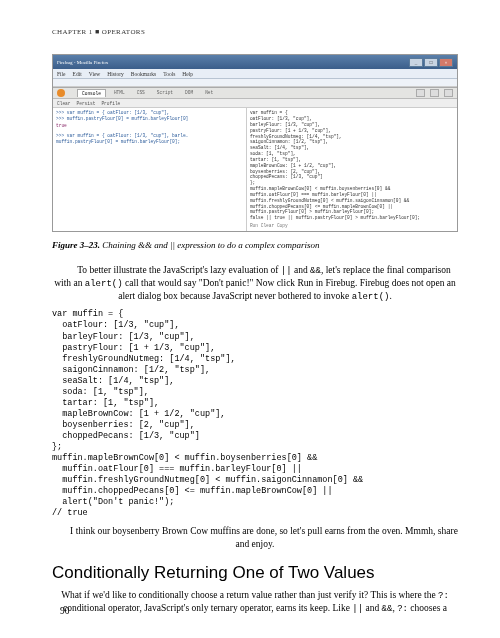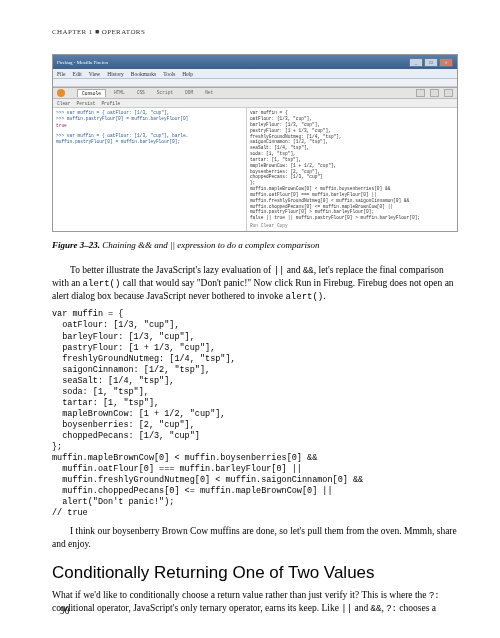--- a/index.html
+++ b/index.html
@@ -118,20 +118,21 @@
     font-style: italic;
     font-size: 9px;
     margin-bottom: 14px;
   }
   .figure-caption .bold { font-weight: bold; }
   .para {
     font-size: 9.5px;
     line-height: 1.35;
     text-indent: 18px;
     margin-bottom: 6px;
+    text-align: center;
   }
   .para .code { font-family: 'Courier New', monospace; font-size: 9px; }
   .codeblock {
     font-family: 'Courier New', monospace;
     font-size: 8.5px;
     line-height: 1.3;
     white-space: pre;
     margin: 4px 0 6px 0;
     color: #000;
   }
@@ -246,19 +247,19 @@
   boysenberries: [2, "cup"],
   choppedPecans: [1/3, "cup"]
 };
 muffin.mapleBrownCow[0] &lt; muffin.boysenberries[0] &amp;&amp;
   muffin.oatFlour[0] === muffin.barleyFlour[0] ||
   muffin.freshlyGroundNutmeg[0] &lt; muffin.saigonCinnamon[0] &amp;&amp;
   muffin.choppedPecans[0] &lt;= muffin.mapleBrownCow[0] ||
   alert("Don't panic!");
 // true</div>
 
-<div class="para">I think our boysenberry Brown Cow muffins are done, so let's pull them from the oven. Mmmh, share and enjoy.</div>
+<div class="para">I think our boysenberry Brown Cow muffins are done, so let's pull earns from the oven. Mmmh, share and enjoy.</div>
 
 <h2 class="section">Conditionally Returning One of Two Values</h2>
 
 <div class="para" style="text-indent:0"><span>What if we'd like to conditionally choose a return value rather than just verify it? This is where the </span><span class="code">?:</span><span> conditional operator, JavaScript's only ternary operator, earns its keep. Like </span><span class="code">||</span><span> and </span><span class="code">&amp;&amp;</span><span>, </span><span class="code">?:</span><span> chooses a</span></div>
 
 <div class="page-num">90</div>
 
 </body></html>

